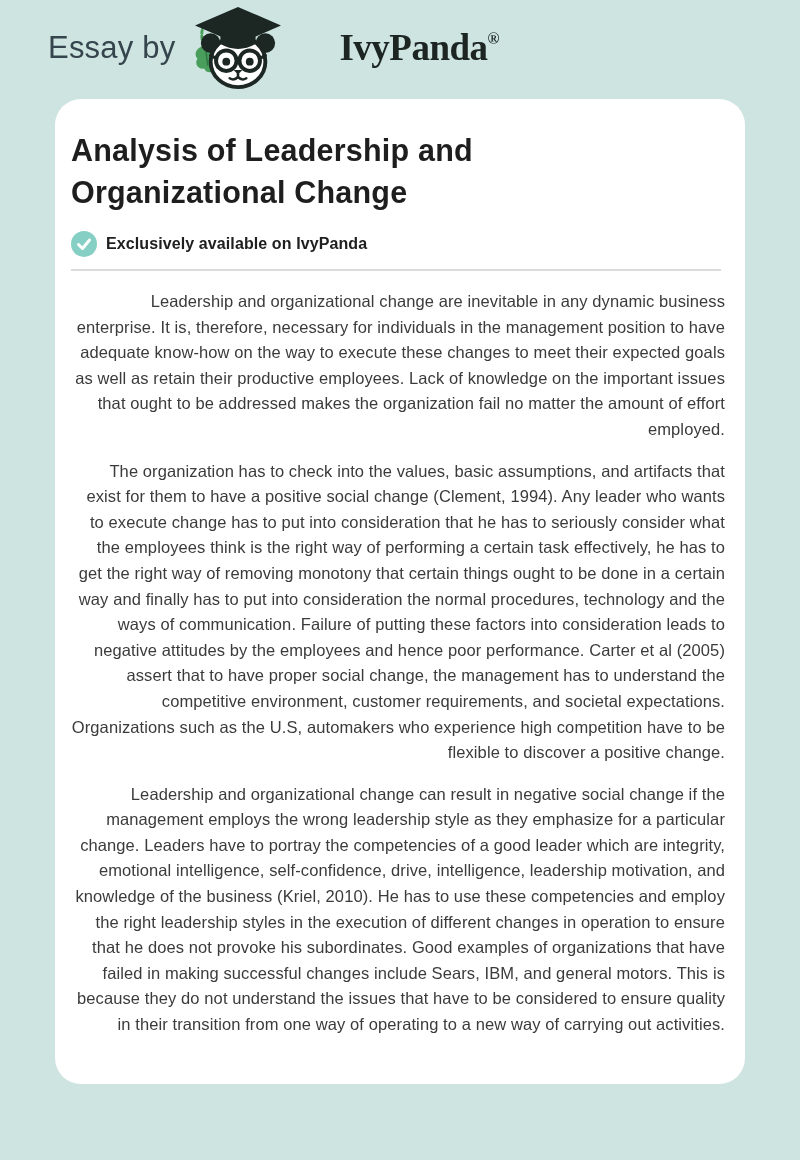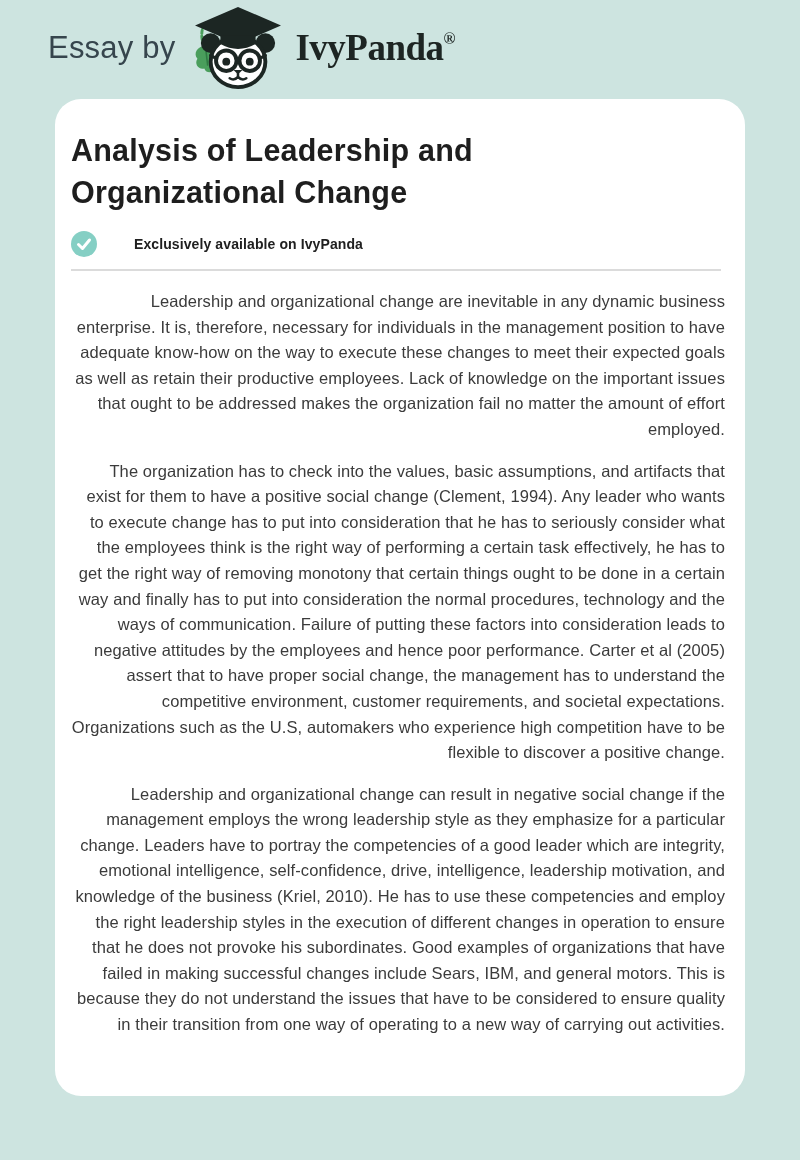--- a/index.html
+++ b/index.html
@@ -20,20 +20,21 @@
   .essay-by {
     font-size: 31px;
     color: #36454d;
     letter-spacing: 0.2px;
     margin-right: 16px;
   }
   .logo-wrap {
     display: flex;
     align-items: center;
     cursor: pointer;
+    gap: 44px;
   }
   .logo-svg { display: block; margin-right: 10px; }
   .brand-name {
     font-family: "Liberation Serif", serif;
     font-weight: 700;
     font-size: 37px;
     color: #1d2523;
     letter-spacing: -0.5px;
   }
   .brand-reg {
@@ -41,21 +42,21 @@
     font-weight: 700;
     font-size: 16px;
     color: #1d2523;
     vertical-align: 16px;
   }
   
   .card {
     background: #ffffff;
     margin: 0 55px;
     border-radius: 26px;
-    padding: 30px 20px 50px 16px;
+    padding: 30px 20px 38px 16px;
     min-height: 982px;
   }
   .article-title {
     font-size: 30.5px;
     font-weight: 700;
     color: #1e1e1e;
     line-height: 42px;
     letter-spacing: 0.2px;
     margin-bottom: 18px;
     max-width: 560px;
@@ -70,25 +71,24 @@
     height: 26px;
     border-radius: 50%;
     background: #85cfc4;
     display: flex;
     align-items: center;
     justify-content: center;
     flex: 0 0 26px;
     margin-right: 9px;
   }
   .badge-label {
-    font-size: 14px;
+    font-size: 16px;
     font-weight: 700;
     color: #202020;
     letter-spacing: 0.1px;
-    margin-left: 28px;
   }
   .divider {
     border: none;
     border-top: 2px solid #dbdbdb;
     margin: 0 4px 18px 0;
   }
   .essay-body p {
     font-size: 16.5px;
     line-height: 25.6px;
     color: #3b3b3b;

